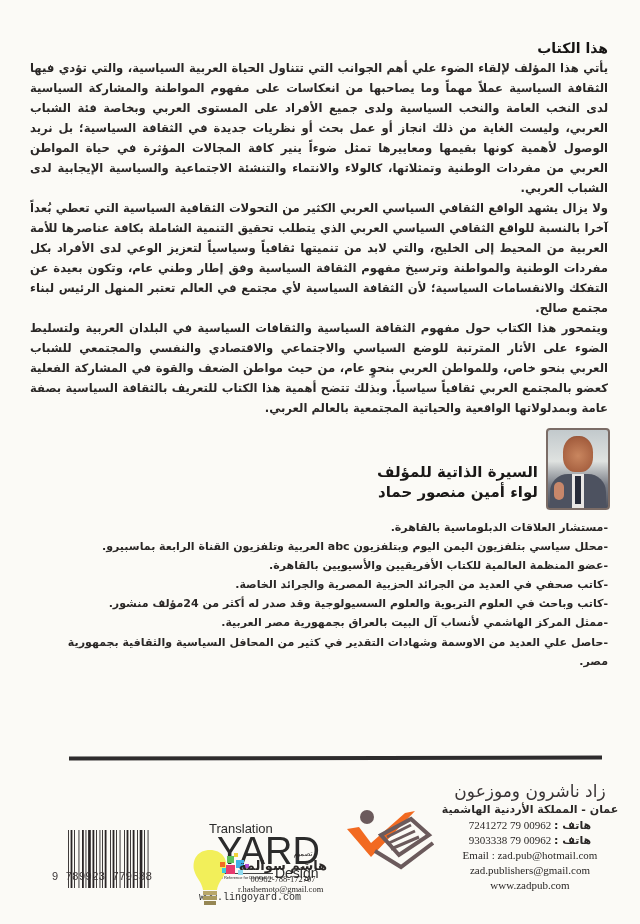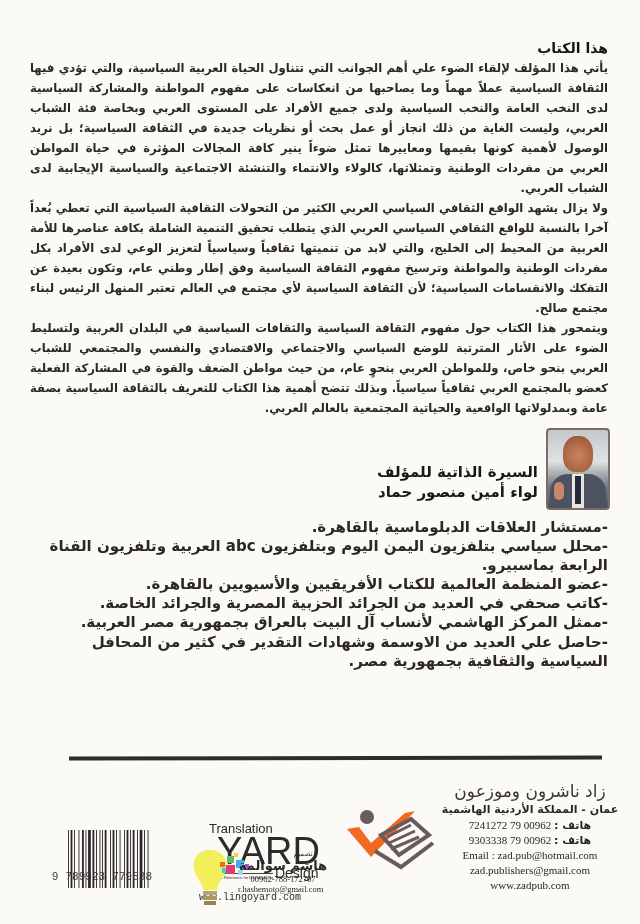--- a/index.html
+++ b/index.html
@@ -52,21 +52,21 @@
     border-radius: 5px; background: #c8876a;
   }
   .bio-title {
     position: absolute; right: 102px; top: 462px;
     direction: rtl; font-weight: bold; font-size: 15px; line-height: 20px;
     color: #1a1817; text-align: right;
   }
   .bio-list {
     position: absolute; left: 40px; right: 32px; top: 518px;
     margin: 0; padding: 0; list-style: none;
-    direction: rtl; font-size: 15px; line-height: 19.1px; font-weight: bold; color: #2a2726;
+    direction: rtl; font-size: 11px; line-height: 19.1px; font-weight: bold; color: #2a2726;
   }
   .bio-list li { margin: 0; padding: 0; }
 
   .divider {
     position: absolute; left: 69px; top: 756px; width: 533px; height: 4px;
     background: #2e2c2d; transform: rotate(-0.12deg);
   }
 
   .publisher {
     position: absolute; left: 440px; top: 780px; width: 180px;
@@ -122,20 +122,21 @@
   <div class="bio-title">
     <div>السيرة الذاتية للمؤلف</div>
     <div>لواء أمين منصور حماد</div>
   </div>
 
   <ul class="bio-list">
     <li>-مستشار العلاقات الدبلوماسية بالقاهرة.</li>
     <li>-محلل سياسي بتلفزيون اليمن اليوم وبتلفزيون abc العربية وتلفزيون القناة الرابعة بماسبيرو.</li>
     <li>-عضو المنظمة العالمية للكتاب الأفريقيين والأسيويين بالقاهرة.</li>
     <li>-كاتب صحفي في العديد من الجرائد الحزبية المصرية والجرائد الخاصة.</li>
+    <li>-كاتب وباحث في العلوم التربوية والعلوم السسيولوجية وقد صدر له أكثر من 24مؤلف منشور.</li>
     <li>-ممثل المركز الهاشمي لأنساب آل البيت بالعراق بجمهورية مصر العربية.</li>
     <li>-حاصل علي العديد من الاوسمة وشهادات التقدير في كثير من المحافل السياسية والثقافية بجمهورية مصر.</li>
   </ul>
 
   <div class="divider"></div>
 
   <div class="publisher">
     <div class="pub-name">زاد ناشرون وموزعون</div>
     <div class="pub-city">عمان - المملكة الأردنية الهاشمية</div>
     <div class="pub-line pub-phone">

